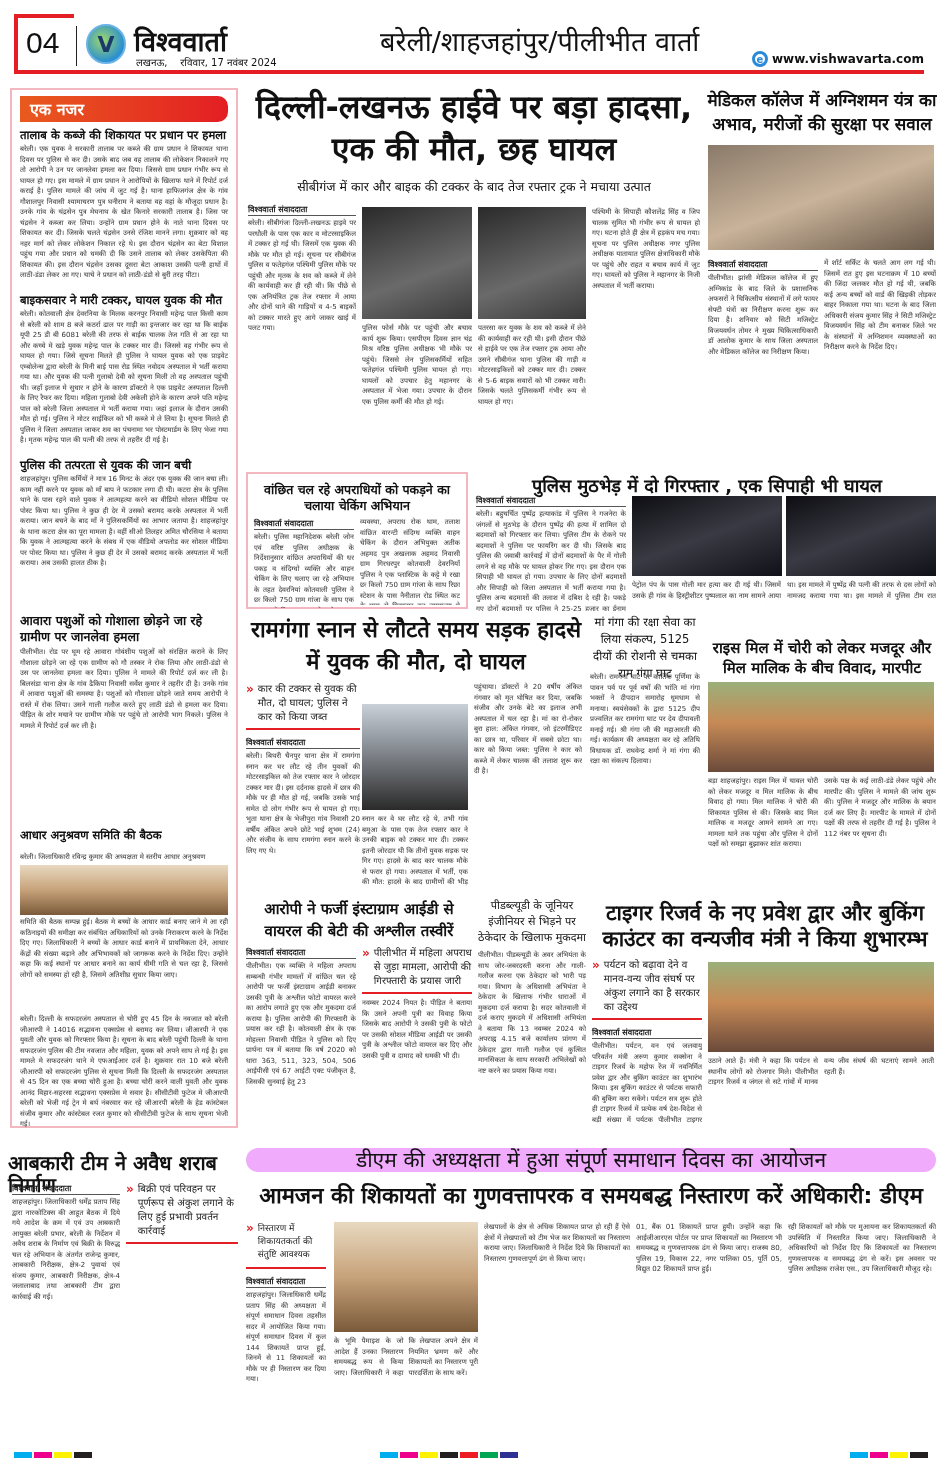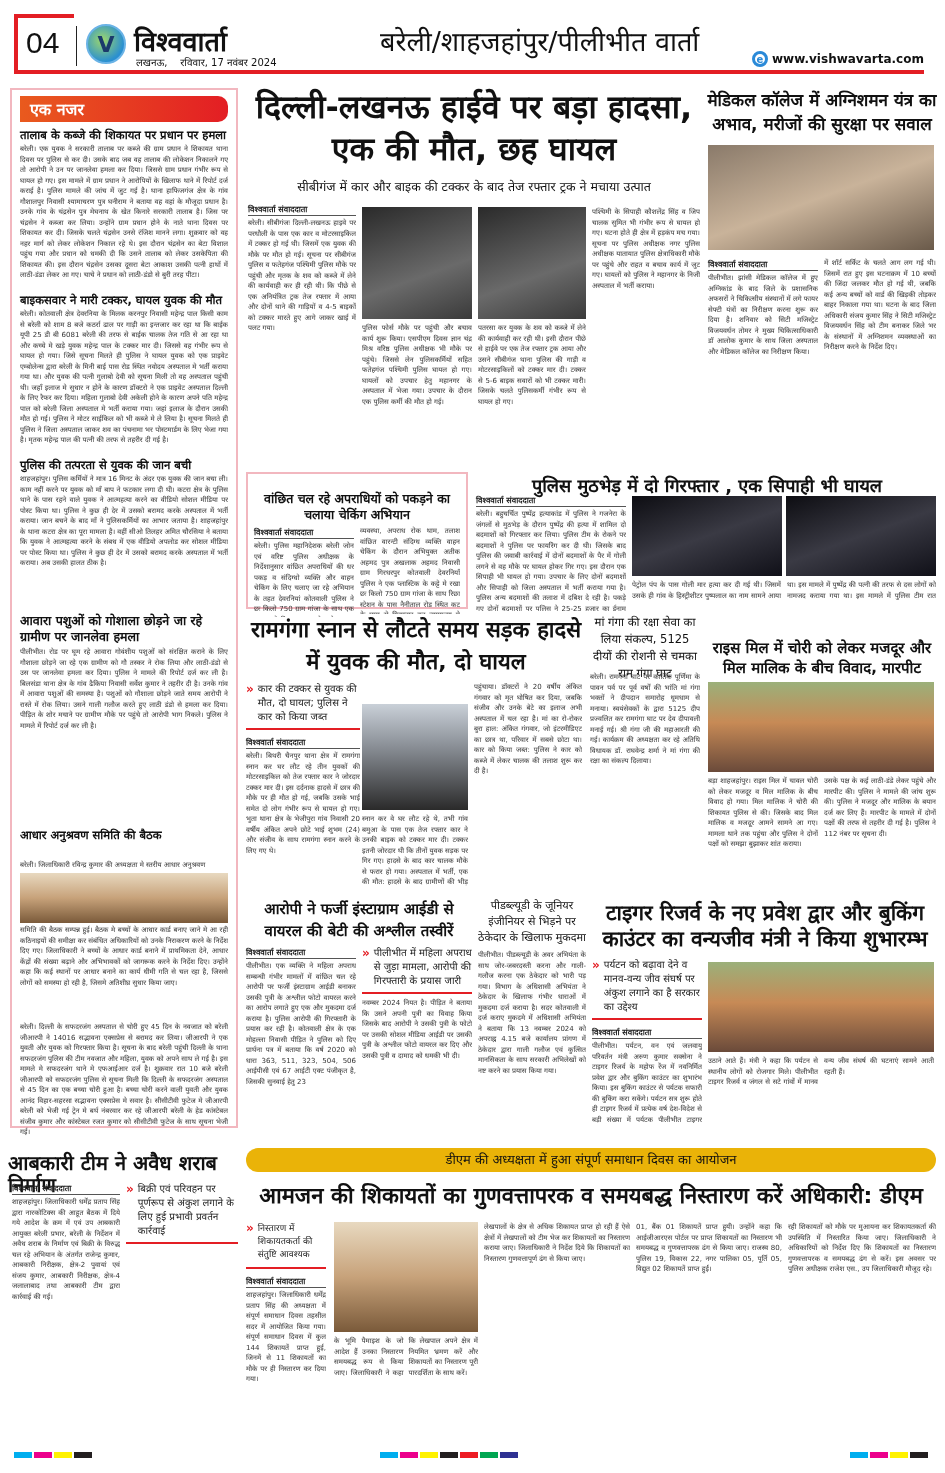--- a/index.html
+++ b/index.html
@@ -28,21 +28,21 @@
 .photo{background:#555;overflow:hidden}
 .photo-dark{background:linear-gradient(160deg,#2a2a2a,#6a6a6a 60%,#3a3a3a)}
 .photo-warm{background:linear-gradient(160deg,#8a7a6a,#c9b39a 50%,#6a5a4a)}
 .photo-night{background:linear-gradient(160deg,#0d0d12,#3a3a44 50%,#101018)}
 .photo-crowd{background:linear-gradient(180deg,#9bb07a,#c78a56 45%,#6a4a3a)}
 .photo-room{background:linear-gradient(180deg,#e8d9c0,#c7a27a 50%,#7a5a3a)}
 .photo-portrait{background:linear-gradient(180deg,#c9d0d8,#8a8f96 40%,#2a2a2a)}
 .quote{display:flex;gap:4px;font-size:10px;line-height:14px;color:#222}
 .quote .mark{color:#e31e24;font-weight:bold;font-size:12px}
 .redrule{height:2px;background:#e31e24}
-.banner{background:#eab308;border-radius:14px;text-align:center;font-size:13px;line-height:24px}
+.banner{background:#f0abfc;border-radius:14px;text-align:center;font-size:21px;line-height:24px}
 .cmyk{display:flex;gap:2px}
 .cmyk span{width:18px;height:6px;display:block}
 </style>
 </head>
 <body>
 
 <div class="abs hdr-box"></div>
 <div class="abs pgno">04</div>
 <div class="abs pgsep"></div>
 <div class="abs logo">V</div>
@@ -67,21 +67,21 @@
   <div class="h-small">बाइकसवार ने मारी टक्कर, घायल युवक की मौत</div>
   <div class="col" style="height:146px;margin:2px 0 3px">बरेली। कोतवाली क्षेत्र देवरनिया के मिलक करनपुर निवासी महेन्द्र पाल किसी काम से बरेली को शाम 8 बजे कठर्रा ढाल पर गाड़ी का इन्तजार कर रहा था कि बाईक यूपी 25 डी बी 6081 बरेली की तरफ से बाईक चालक तेज गति से आ रहा था और कच्चे मे खड़े युवक महेन्द्र पाल के टक्कर मार दी। जिससे वह गंभीर रूप से घायल हो गया। जिसे सूचना मिलते ही पुलिस ने घायल युवक को एक प्राइवेट एम्बोलेन्स द्वारा बरेली के मिनी बाई पास रोड स्थित नवोदय अस्पताल मे भर्ती कराया गया था। और युवक की पत्नी गुलाबो देवी को सूचना मिली तो वह अस्पताल पहुंची थी। जहाँ इलाज मे सुधार न होने के कारण डॉक्टरो ने एक प्राइवेट अस्पताल दिल्ली के लिए रैफर कर दिया। महिला गुलाबो देवी अकेली होने के कारण अपने पति महेन्द्र पाल को बरेली जिला अस्पताल मे भर्ती कराया गया। जहां इलाज के दौरान उसकी मौत हो गई। पुलिस ने मोटर साईकिल को भी कब्जे मे ले लिया है। सूचना मिलते ही पुलिस ने जिला अस्पताल जाकर शव का पंचनामा भर पोस्टमार्डम के लिए भेजा गया है। मृतक महेन्द्र पाल की पत्नी की तरफ से तहरीर दी गई है।</div>
 
   <div class="h-small">पुलिस की तत्परता से युवक की जान बची</div>
   <div class="col" style="height:136px;margin:2px 0 3px">शाहजहांपुर। पुलिस कर्मियों ने मात्र 16 मिनट के अंदर एक युवक की जान बचा ली। काम नहीं करने पर युवक को माँ बाप ने फटकार लगा दी थी। कटरा क्षेत्र के पुलिस थाने के पास रहने वाले युवक ने आत्महत्या करने का वीडियो सोशल मीडिया पर पोस्ट किया था। पुलिस ने कुछ ही देर में उसको बरामद करके अस्पताल में भर्ती कराया। जान बचने के बाद माँ ने पुलिसकर्मियों का आभार जताया है। शाहजहांपुर के थाना कटरा क्षेत्र का पूरा मामला है। वहीं सीओ तिलहर अमित चौरसिया ने बताया कि युवक ने आत्महत्या करने के संबध में एक वीडियो अपलोड कर सोशल मीडिया पर पोस्ट किया था। पुलिस ने कुछ ही देर में उसको बरामद करके अस्पताल में भर्ती कराया। अब उसकी हालत ठीक है।</div>
 
   <div class="h-small" style="font-size:12.5px;line-height:16px">आवारा पशुओं को गोशाला छोड़ने जा रहे ग्रामीण पर जानलेवा हमला</div>
   <div class="col" style="height:178px;margin:2px 0 3px">पीलीभीत। रोड पर घूम रहे आवारा गोवंशीय पशुओं को संरक्षित कराने के लिए गौशाला छोड़ने जा रहे एक ग्रामीण को गौ तस्कर ने रोक लिया और लाठी-डंडो से उस पर जानलेवा हमला कर दिया। पुलिस ने मामले की रिपोर्ट दर्ज कर ली है। बिलसंडा थाना क्षेत्र के गांव ढैकिया निवासी सर्वेश कुमार ने तहरीर दी है। उनके गांव में आवारा पशुओं की समस्या है। पशुओं को गौशाला छोड़ने जाते समय आरोपी ने रास्ते में रोक लिया। उसने गाली गलौज करते हुए लाठी डंडो से हमला कर दिया। पीड़ित के शोर मचाने पर ग्रामीण मौके पर पहुंचे तो आरोपी भाग निकले। पुलिस ने मामले में रिपोर्ट दर्ज कर ली है।</div>
 
   <div class="h-small">आधार अनुश्रवण समिति की बैठक</div>
-  <div class="col" style="height:11px;margin-top:18px">बरेली। जिलाधिकारी रविन्द्र कुमार की अध्यक्षता मे स्तरीय आधार अनुश्रवण</div>
+  <div class="col" style="height:11px;margin-top:10px">बरेली। जिलाधिकारी रविन्द्र कुमार की अध्यक्षता मे स्तरीय आधार अनुश्रवण</div>
   <div class="photo photo-room" style="height:50px;margin:2px 0"></div>
   <div class="col" style="height:94px;margin-bottom:3px">समिति की बैठक सम्पन्न हुई। बैठक मे बच्चों के आधार कार्ड बनाए जाने मे आ रही कठिनाइयों की समीक्षा कर संबंधित अधिकारियों को उनके निराकरण करने के निर्देश दिए गए। जिलाधिकारी ने बच्चों के आधार कार्ड बनाने में प्राथमिकता देने, आधार केंद्रों की संख्या बढ़ाने और अभिभावकों को जागरूक करने के निर्देश दिए। उन्होंने कहा कि कई स्थानों पर आधार बनाने का कार्य धीमी गति से चल रहा है, जिससे लोगों को समस्या हो रही है, जिसमे अतिशीघ्र सुधार किया जाए।</div>
 
   <div class="col" style="height:115px;margin-top:2px">बरेली। दिल्ली के सफदरजंग अस्पताल से चोरी हुए 45 दिन के नवजात को बरेली जीआरपी ने 14016 सद्भावना एक्सप्रेस से बरामद कर लिया। जीआरपी ने एक युवती और युवक को गिरफ्तार किया है। सूचना के बाद बरेली पहुंची दिल्ली के थाना सफदरजंग पुलिस की टीम नवजात और महिला, युवक को अपने साथ ले गई है। इस मामले मे सफदरजंग थाने मे एफआईआर दर्ज है। शुक्रवार रात 10 बजे बरेली जीआरपी को सफदरजंग पुलिस से सूचना मिली कि दिल्ली के सफदरजंग अस्पताल से 45 दिन का एक बच्चा चोरी हुआ है। बच्चा चोरी करने वाली युवती और युवक आनंद विहार-सहरसा सद्भावना एक्सप्रेस मे सवार है। सीसीटीवी फुटेज मे जीआरपी बरेली को भेजी गई ट्रेन मे बर्थ नंबरवार कर रहे जीआरपी बरेली के हेड कांस्टेबल संजीव कुमार और कांस्टेबल रजत कुमार को सीसीटीवी फुटेज के साथ सूचना भेजी गई।</div>
 </div>
 
 <div class="abs h-big" style="left:248px;top:86px;width:452px;font-size:32px;line-height:42px">दिल्ली-लखनऊ हाईवे पर बड़ा हादसा, एक की मौत, छह घायल</div>
 <div class="abs" style="left:248px;top:178px;width:452px;font-size:12.5px;text-align:center;color:#111">सीबीगंज में कार और बाइक की टक्कर के बाद तेज रफ्तार ट्रक ने मचाया उत्पात</div>
 <div class="abs" style="left:248px;top:203px;width:108px">
   <div class="byline">विश्ववार्ता संवाददाता</div>
@@ -94,21 +94,21 @@
 <div class="abs col" style="left:592px;top:207px;width:108px;height:262px">पश्चिमी के सिपाही कौशलेंद्र सिंह व जिप चालक सुमित भी गंभीर रूप से घायल हो गए। घटना होते ही क्षेत्र में हड़कंप मच गया। सूचना पर पुलिस अधीक्षक नगर पुलिस अधीक्षक यातायात पुलिस क्षेत्राधिकारी मौके पर पहुंचे और राहत व बचाव कार्य में जुट गए। घायलों को पुलिस ने महानगर के निजी अस्पताल में भर्ती कराया।</div>
 
 <div class="abs h-big" style="left:706px;top:88px;width:232px;font-size:17px;line-height:24px">मेडिकल कॉलेज में अग्निशमन यंत्र का अभाव, मरीजों की सुरक्षा पर सवाल</div>
 <div class="abs photo photo-warm" style="left:708px;top:145px;width:226px;height:105px"></div>
 <div class="abs" style="left:708px;top:258px;width:110px">
   <div class="byline">विश्ववार्ता संवाददाता</div>
   <div class="col" style="height:208px">पीलीभीत। झांसी मेडिकल कॉलेज में हुए अग्निकांड के बाद जिले के प्रशासनिक अफसरों ने चिकित्सीय संस्थानों में लगे फायर सेफ्टी यंत्रों का निरीक्षण करना शुरू कर दिया है। शनिवार को सिटी मजिस्ट्रेट विजयवर्धन तोमर ने मुख्य चिकित्साधिकारी डॉ आलोक कुमार के साथ जिला अस्पताल और मेडिकल कॉलेज का निरीक्षण किया।</div>
 </div>
 <div class="abs col" style="left:824px;top:258px;width:112px;height:222px">में शॉर्ट सर्किट के चलते आग लग गई थी। जिसमें रात हुए इस घटनाक्रम में 10 बच्चों की जिंदा जलकर मौत हो गई थी, जबकि कई अन्य बच्चों को वार्ड की खिड़की तोड़कर बाहर निकाला गया था। घटना के बाद जिला अधिकारी संजय कुमार सिंह ने सिटी मजिस्ट्रेट विजयवर्धन सिंह को टीम बनाकर जिले भर के संस्थानों में अग्निशमन व्यवस्थाओं का निरीक्षण करने के निर्देश दिए।</div>
 
-<div class="abs pinkbox" style="left:246px;top:472px;width:222px;height:137px;padding:17px 6px">
+<div class="abs pinkbox" style="left:246px;top:472px;width:222px;height:137px;padding:8px 6px">
   <div class="h-mid" style="text-align:center;font-size:12.5px;line-height:16px">वांछित चल रहे अपराधियों को पकड़ने का चलाया चेकिंग अभियान</div>
   <div style="display:flex;gap:6px;margin-top:3px">
     <div style="width:102px">
       <div class="byline">विश्ववार्ता संवाददाता</div>
       <div class="col" style="height:76px">बरेली। पुलिस महानिदेशक बरेली जोन एवं वरिष्ट पुलिस अधीक्षक के निर्देशानुसार वांछित अपराधियों की धर पकड़ व संदिग्धो व्यक्ति और वाहन चेकिंग के लिए चलाए जा रहे अभियान के तहत देवरनियां कोतवाली पुलिस ने छः किलो 750 ग्राम गांजा के साथ एक युवक को गिरफ्तार कर जेल भेजा गया है। एसएसपी अनुराग आर्य के निर्देश पर कानून व्यवस्था बनाए रखने हेतु एसआई राजपाल सिंह ने मय फोर्स के साथ शन्ति</div>
     </div>
     <div class="col" style="width:102px;height:88px">व्यवस्था, अपराध रोक थाम, तलाश वांछित वारन्टी संदिग्ध व्यक्ति वाहन चेकिंग के दौरान अभियुक्त अतीक अहमद पुत्र अखलाक अहमद निवासी ग्राम गिरधरपुर कोतवाली देवरनियाँ पुलिस ने एक प्लास्टिक के कट्टे मे रखा छः किलो 750 ग्राम गांजा के साथ रिछा स्टेशन के पास नैनीताल रोड स्थित कट के पास से गिरफ्तार कर न्यायालय मे पेश कर जेल भेज दिया गया है।</div>
   </div>
 </div>
 

